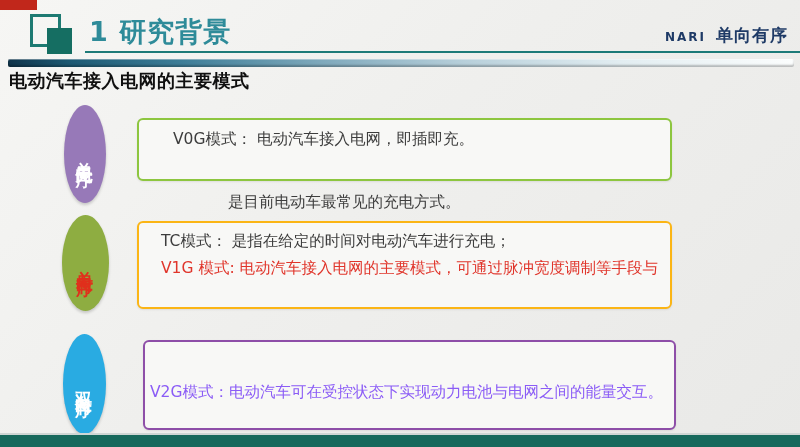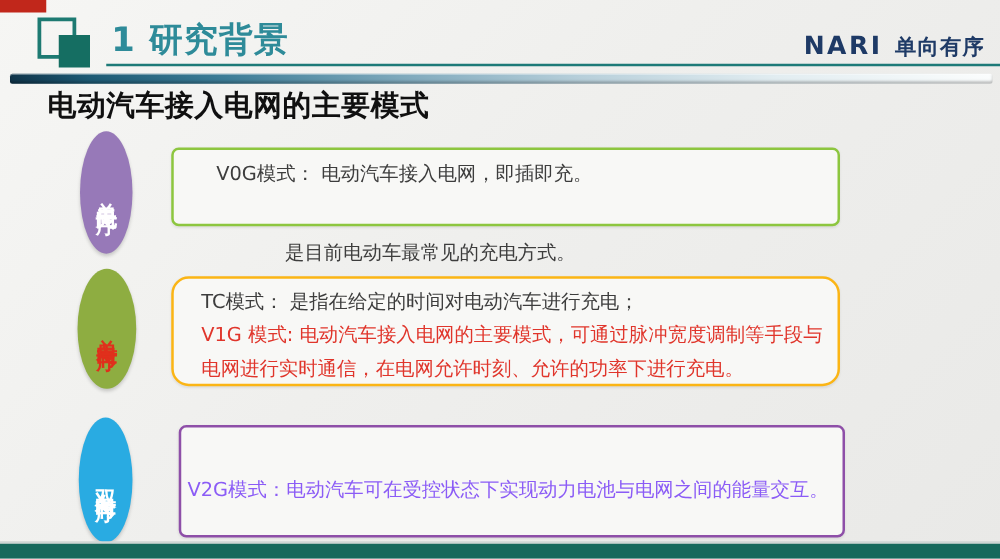--- a/index.html
+++ b/index.html
@@ -22,31 +22,31 @@
     position:absolute; left:89px; top:14px; font-size:27px; font-weight:bold;
     letter-spacing:1px; white-space:nowrap;
   }
   .header-underline {
     position:absolute; left:85px; top:51px; width:715px; height:2px; background:#1d7a78;
   }
   .logo {
     position:absolute; right:12px; top:24px; display:flex; align-items:baseline; gap:10px;
     font-weight:bold; white-space:nowrap;
   }
-  .logo-latin { font-size:20px; letter-spacing:2px; font-style:normal; }
+  .logo-latin { font-size:12px; letter-spacing:2px; font-style:normal; }
   .logo-cn { font-size:17px; letter-spacing:1px; }
 
   .gradient-bar {
     position:absolute; left:8px; top:59px; width:786px; height:8px; border-radius:2px;
     background:linear-gradient(90deg,#10344a 0%,#1d5a74 8%,#3d7d97 22%,#7fa9bc 40%,#b7cfda 58%,#e2edf1 78%,#fbfdfd 100%);
     box-shadow:inset 0 1px 0 rgba(255,255,255,.35), inset 0 -2px 2px rgba(0,0,0,.25);
   }
 
   .page-title {
-    position:absolute; left:38px; top:69px; font-size:23px; font-weight:bold;
+    position:absolute; left:9px; top:69px; font-size:18px; font-weight:bold;
     color:#101010; letter-spacing:.5px; white-space:nowrap;font-family:Liberation Serif, serif;
   }
 
   
   .badge {
     position:absolute; border-radius:50%;
     display:flex; align-items:center; justify-content:center;
     writing-mode:vertical-lr; text-orientation:upright;
     font-size:17px; font-weight:bold; letter-spacing:3px;
     box-shadow:0 2px 3px rgba(0,0,0,.18);
@@ -54,21 +54,21 @@
   .badge1 { left:64px;  top:105px; width:42px; height:98px; }
   .badge2 { left:62px;  top:215px; width:47px; height:96px; }
   .badge3 { left:63px;  top:334px; width:43px; height:100px; }
 
   .mode-box {
     position:absolute; background:#f8f8f6; border-style:solid; border-width:2px;
     border-radius:6px; font-size:15.5px; line-height:27px; color:#3d3d3d;
     box-shadow:0 1px 2px rgba(0,0,0,.08);
   }
   .box1 { left:137px; top:118px; width:535px; height:63px; padding:6px 10px 0 34px; }
-  .box2 { left:137px; top:221px; width:535px; height:88px; padding:5px 10px 0 22px;border-radius:14px; }
+  .box2 { left:137px; top:221px; width:535px; height:88px; padding:5px 10px 0 22px; }
   .box3 { left:143px; top:340px; width:533px; height:90px; display:flex; align-items:center; padding:14px 4px 0 5px; }
   .line { white-space:nowrap; }
   .line.indent { padding-left:55px;margin-top:36px; }
 
   
   .footer-strip { position:absolute; left:0; top:433px; width:800px; height:2px; background:#cfd6d4; }
   .footer-bar { position:absolute; left:0; bottom:0; width:800px; height:12px; }
 </style>
 </head>
 <body>
@@ -93,21 +93,20 @@
   <div class="badge badge1" style="background: rgb(151, 121, 184); color: rgb(255, 255, 255);">单向无序</div>
   <div class="mode-box box1" style="border-color: rgb(141, 198, 63);">
     <div class="line" style="color: rgb(61, 61, 61);">V0G模式： 电动汽车接入电网，即插即充。</div>
     <div class="line indent" style="color: rgb(61, 61, 61);">是目前电动车最常见的充电方式。</div>
   </div>
 
   <div class="badge badge2" style="background: rgb(142, 173, 65); color: rgb(224, 48, 28);">单向有序</div>
   <div class="mode-box box2" style="border-color: rgb(251, 181, 21);">
     <div class="line" style="color: rgb(61, 61, 61);">TC模式： 是指在给定的时间对电动汽车进行充电；</div>
     <div class="line" style="color: rgb(224, 53, 43);">V1G 模式: 电动汽车接入电网的主要模式，可通过脉冲宽度调制等手段与</div>
-    <div class="line" style="color: rgb(224, 53, 43);">电网进行实时通信，在电网允许时刻、允许的功率下进行充电。</div>
   </div>
 
   <div class="badge badge3" style="background: rgb(41, 171, 226); color: rgb(255, 255, 255);">双向有序</div>
   <div class="mode-box box3" style="border-color: rgb(142, 79, 168);">
     <div class="line" style="color: #8b5cf6;">V2G模式：电动汽车可在受控状态下实现动力电池与电网之间的能量交互。</div>
   </div>
 
   <div class="footer-strip"></div>
   <div class="footer-bar" style="background: rgb(23, 105, 92);"></div>
 

